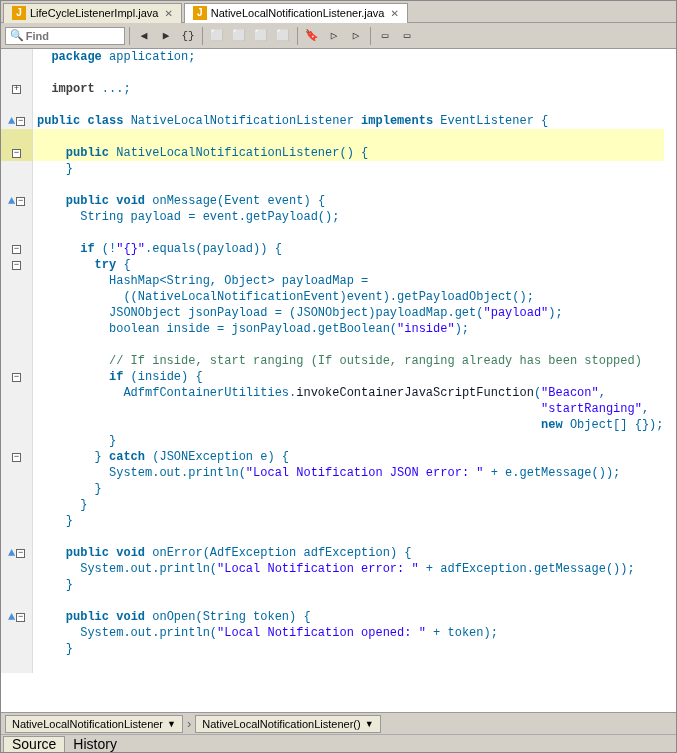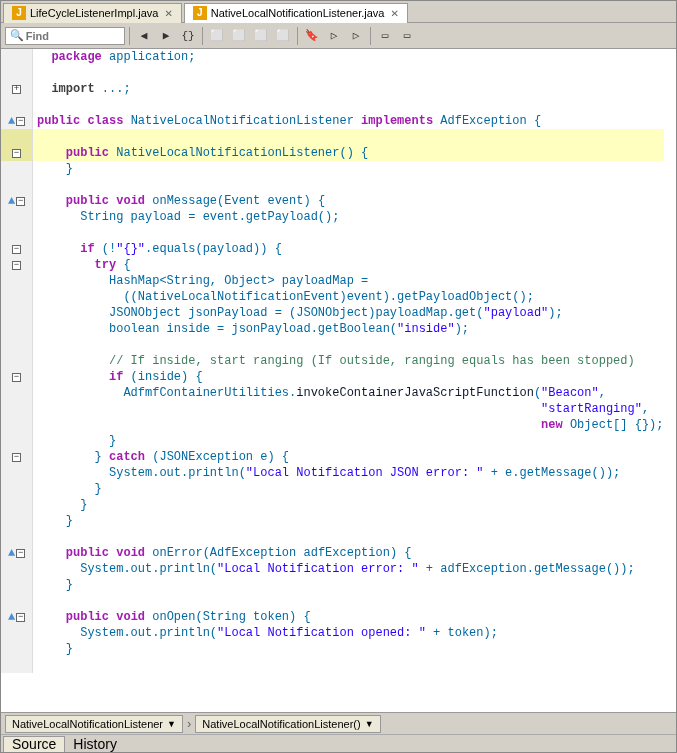--- a/index.html
+++ b/index.html
@@ -110,21 +110,21 @@
       color: #333;
     }
     .toolbar-separator {
       width: 1px;
       height: 18px;
       background: #999;
       margin: 0 2px;
     }
 
     
-    .kw { color: #a21caf; font-weight: bold; }       
+    .kw { color: #0369a1; font-weight: bold; }       
     .kw2 { color: #404040; font-weight: bold; }                         
     .string { color: #2a00ff; }                       
     .comment { color: #3f7f5f; }                      
     .method { color: #0f172a; }   
     .plain { color: #0369a1; }
 
     
     .nav-bar {
       display: flex;
       align-items: center;
@@ -283,21 +283,21 @@
         <div class="line-row">
           <div class="left-margin"></div>
           <div class="code-body"> </div>
         </div>
 
         <div class="line-row">
           <div class="left-margin" style="display:flex;align-items:center;justify-content:center;gap:1px;flex-shrink:0;">
             <span class="arrow-up" style="font-size:12px;color:#4a90d9;">▲</span>
             <span class="fold-btn">−</span>
           </div>
-          <div class="code-body"><span class="kw">public</span><span class="plain"> </span><span class="kw">class</span><span class="plain"> NativeLocalNotificationListener </span><span class="kw">implements</span><span class="plain"> AdfException {</span></div>
+          <div class="code-body"><span class="kw">public</span><span class="plain"> </span><span class="kw">class</span><span class="plain"> NativeLocalNotificationListener </span><span class="kw">implements</span><span class="plain"> EventListener {</span></div>
         </div>
 
         <div class="line-row" style="background:#ffffc0;">
           <div class="left-margin" style="background:#e8e8a0;"></div>
           <div class="code-body"> </div>
         </div>
 
         <div class="line-row" style="background:#ffffc0;">
           <div class="left-margin" style="background:#e8e8a0;">
               <span class="fold-btn">−</span>
@@ -367,21 +367,21 @@
           <div class="code-body"><span class="plain">          boolean inside = jsonPayload.getBoolean(</span><span class="string">"inside"</span><span class="plain">);</span></div>
         </div>
 
         <div class="line-row">
           <div class="left-margin"></div>
           <div class="code-body"> </div>
         </div>
 
         <div class="line-row">
           <div class="left-margin"></div>
-          <div class="code-body"><span class="comment">          // If inside, start ranging (If outside, ranging equals has been stopped)</span></div>
+          <div class="code-body"><span class="comment">          // If inside, start ranging (If outside, ranging already has been stopped)</span></div>
         </div>
 
         <div class="line-row">
           <div class="left-margin">
               <span class="fold-btn">−</span>
             </div>
           <div class="code-body"><span class="plain">          </span><span class="kw">if</span><span class="plain"> (inside) {</span></div>
         </div>
 
         <div class="line-row">

